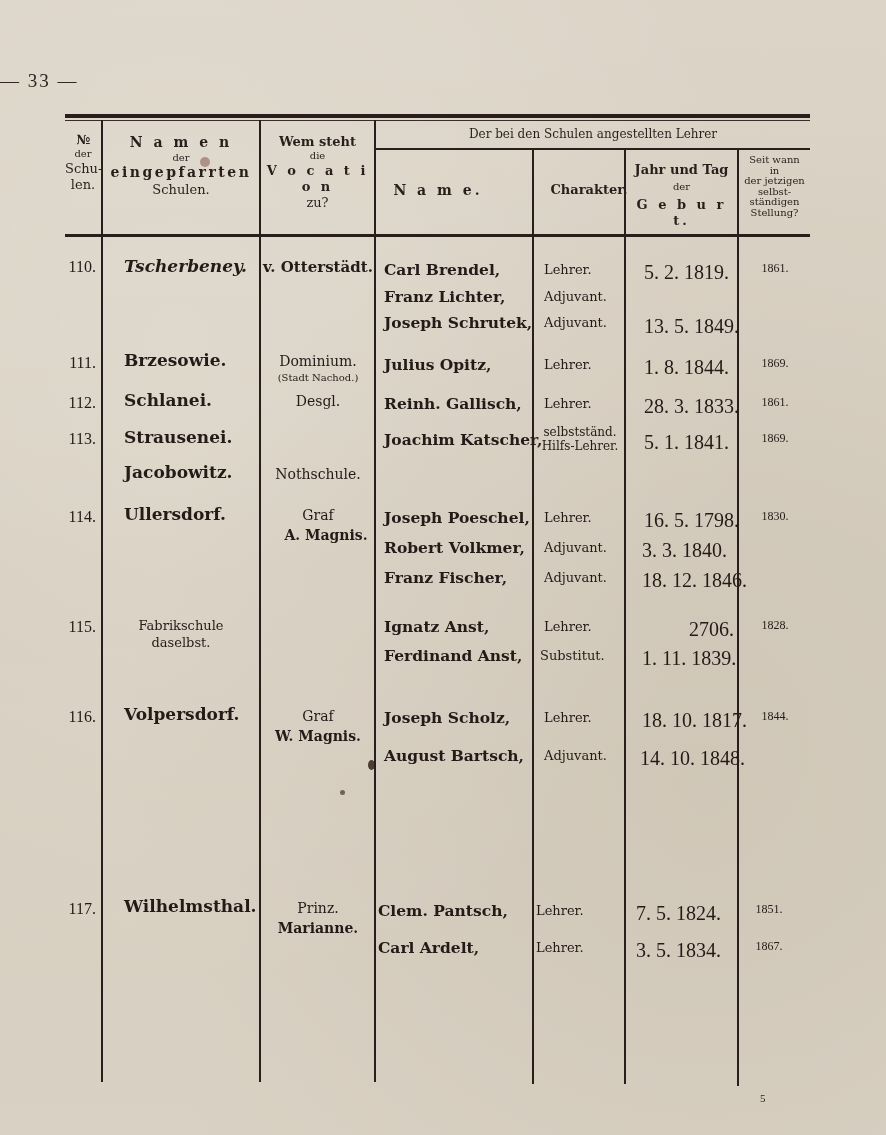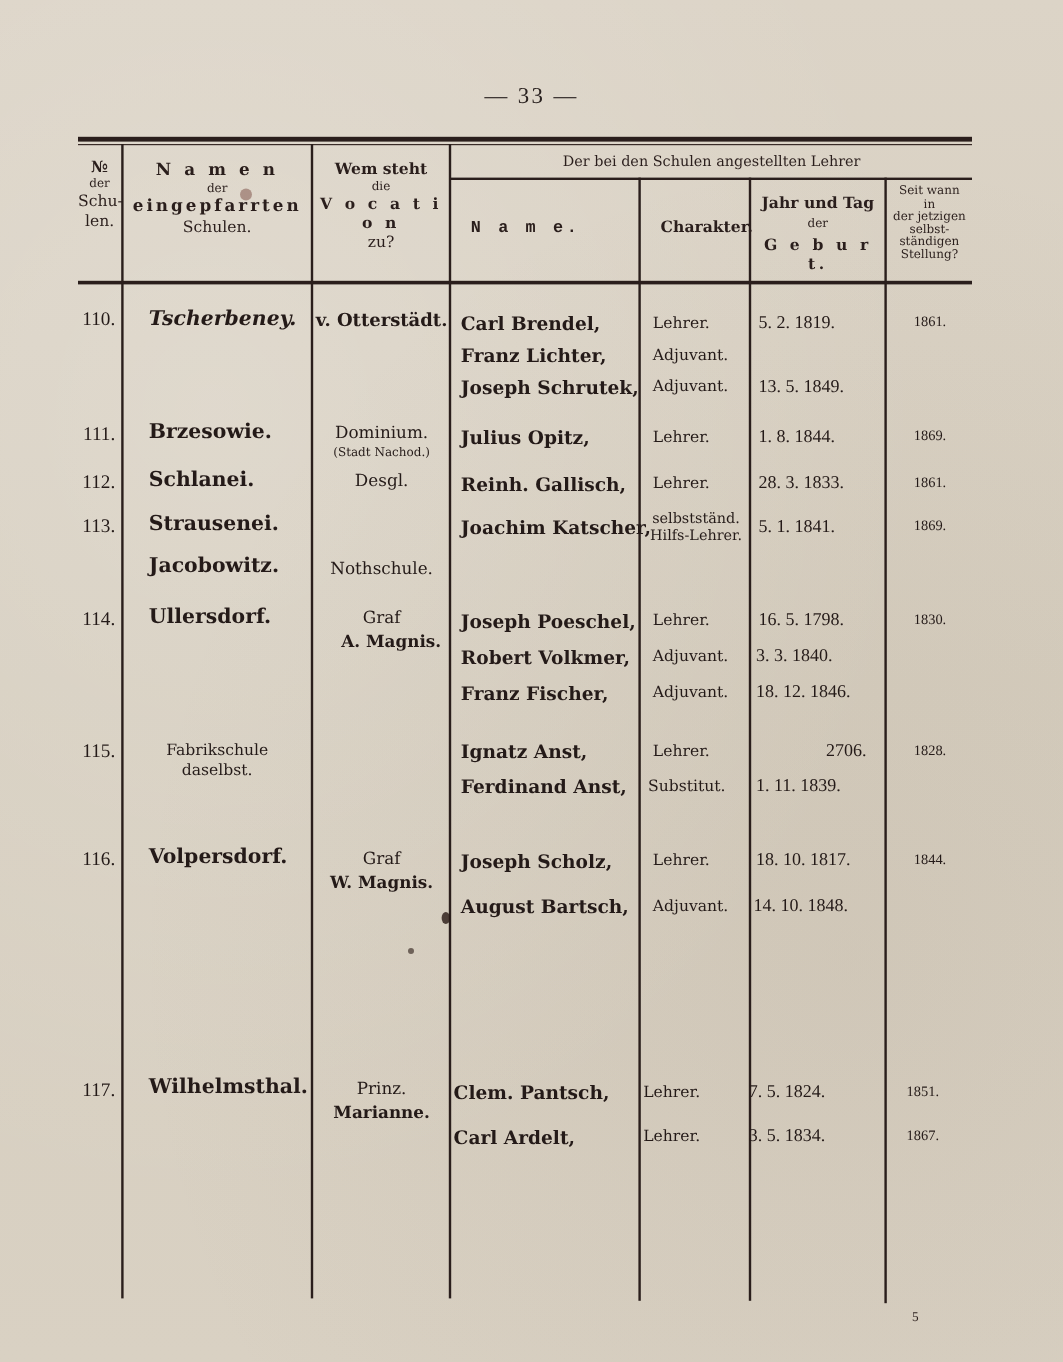--- a/index.html
+++ b/index.html
@@ -7,21 +7,21 @@
     width: 886px; height: 1135px; position: relative; overflow: hidden;
     background: #d9d1c4;
     background-image:
       radial-gradient(ellipse at 20% 30%, rgba(255,255,255,0.18), transparent 60%),
       radial-gradient(ellipse at 80% 70%, rgba(120,100,80,0.08), transparent 60%),
       linear-gradient(180deg, #dcd4c7 0%, #d6cebf 50%, #d9d1c3 100%);
     font-family: "DejaVu Serif", serif;
     color: #2a1e1c;
   }
   .page-number {
-    position: absolute; top: 70px; left: 0; width: 886px; text-align: center;
+    position: absolute; top: 70px; left: 0; width: 886px; text-align: left;
     font-family: "Liberation Serif", serif; font-size: 19px; color: #2a2220; letter-spacing: 2px;
   }
   .rule-top { position: absolute; left: 65px; width: 745px; height: 4px; top: 114px; background: #2a1e1c; }
   .rule-top-thin { position: absolute; left: 65px; width: 745px; height: 1px; top: 120px; background: #3a2c28; }
   .hline { position: absolute; height: 2px; background: #2a1e1c; }
   .vline { position: absolute; width: 2px; background: #2a1e1c; }
   .vline.thin { width: 1.5px; }
 
   .hdr { position: absolute; text-align: center; font-family: "DejaVu Serif", serif; color: #2a1e1c; line-height: 1.25; }
   .hdr .big { font-weight: bold; font-size: 14px; letter-spacing: 3px; }
@@ -31,21 +31,21 @@
   .cell { position: absolute; white-space: nowrap; color: #241a18; }
   .num { font-family: "Liberation Serif", serif; font-size: 16px; text-align: right; width: 36px; }
   .school { font-family: "DejaVu Serif", serif; font-weight: bold; font-size: 17px; }
   .school-sm { font-family: "DejaVu Serif", serif; font-size: 13px; text-align: center; width: 150px; line-height: 1.3; }
   .voc { font-family: "DejaVu Serif", serif; font-size: 14px; text-align: center; width: 112px; line-height: 1.4; }
   .voc.bold { font-weight: bold; font-size: 15px; }
   .voc-sub { font-size: 10px; }
   .tname { font-family: "DejaVu Serif", serif; font-weight: bold; font-size: 15.5px; }
   .char { font-family: "DejaVu Serif", serif; font-size: 13px; }
   .char-2 { font-family: "DejaVu Serif", serif; font-size: 12px; line-height: 1.2; }
-  .date { font-family: "Liberation Serif", serif; font-size: 15px; }
+  .date { font-family: "Liberation Serif", serif; font-size: 20px; margin-left: 12px; }
   .date.right { text-align: right; width: 92px; }
   .since { font-family: "Liberation Serif", serif; font-size: 12px; text-align: center; width: 70px; }
   .signature-mark { position: absolute; left: 760px; top: 1092px; font-family: "Liberation Serif", serif; font-size: 11px; }
   .smudge { position: absolute; border-radius: 50%; }
 </style>
 </head>
 <body>
 
 <div class="page-number">— 33 —</div>
 
@@ -81,21 +81,21 @@
 
 <div class="hdr" style="left:261px; top:134px; width:113px;">
   <div class="mid" style="font-weight:bold;">Wem steht</div>
   <div class="small">die</div>
   <div class="big" style="font-size:13px;">V o c a t i o n</div>
   <div class="mid">zu?</div>
 </div>
 
 <div class="hdr" style="left:376px; top:127px; width:434px; font-size:12px;">Der bei den Schulen angestellten Lehrer</div>
 
-<div class="hdr" style="left:376px; top:182px; width:124px;font-family:Liberation Mono, monospace;">
+<div class="hdr" style="left:376px; top:182px; width:124px;">
   <div class="big">N a m e.</div>
 </div>
 
 <div class="hdr" style="left:534px; top:182px; width:110px;">
   <div class="mid" style="font-weight:bold;">Charakter.</div>
 </div>
 
 <div class="hdr" style="left:626px; top:162px; width:111px;">
   <div class="mid" style="font-weight:bold;">Jahr und Tag</div>
   <div class="small" style="margin:3px 0;">der</div>

